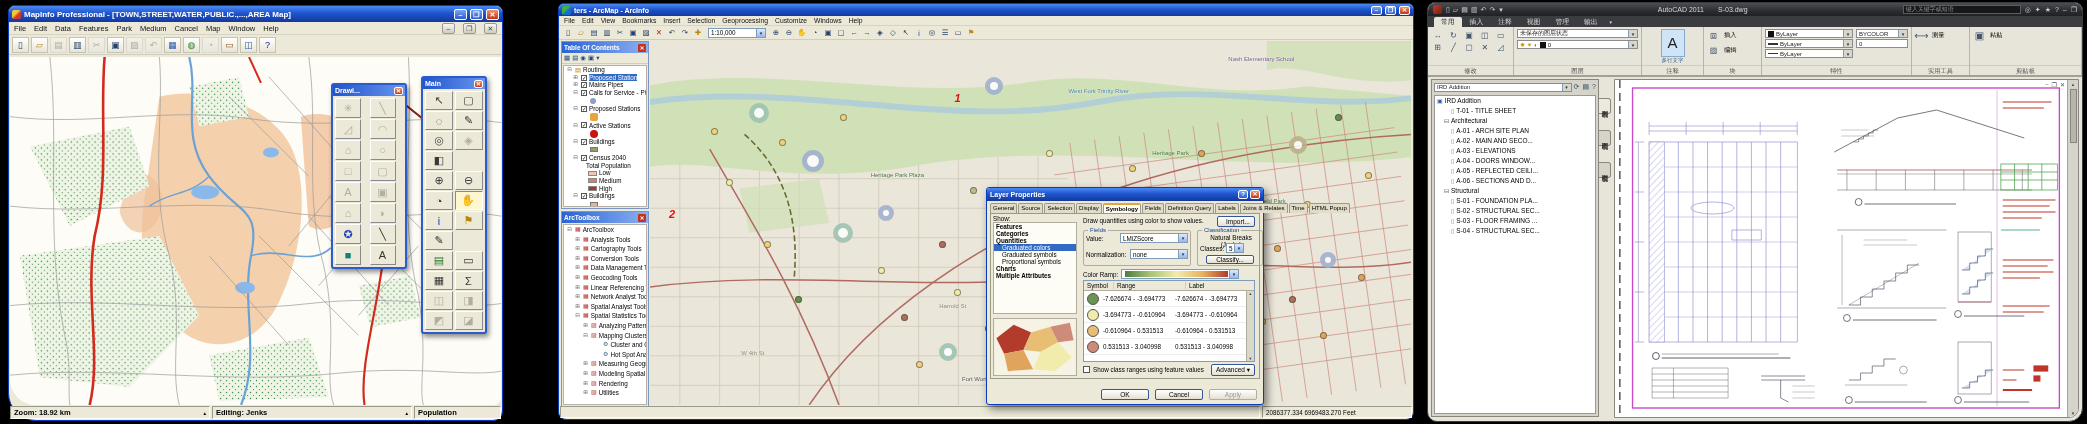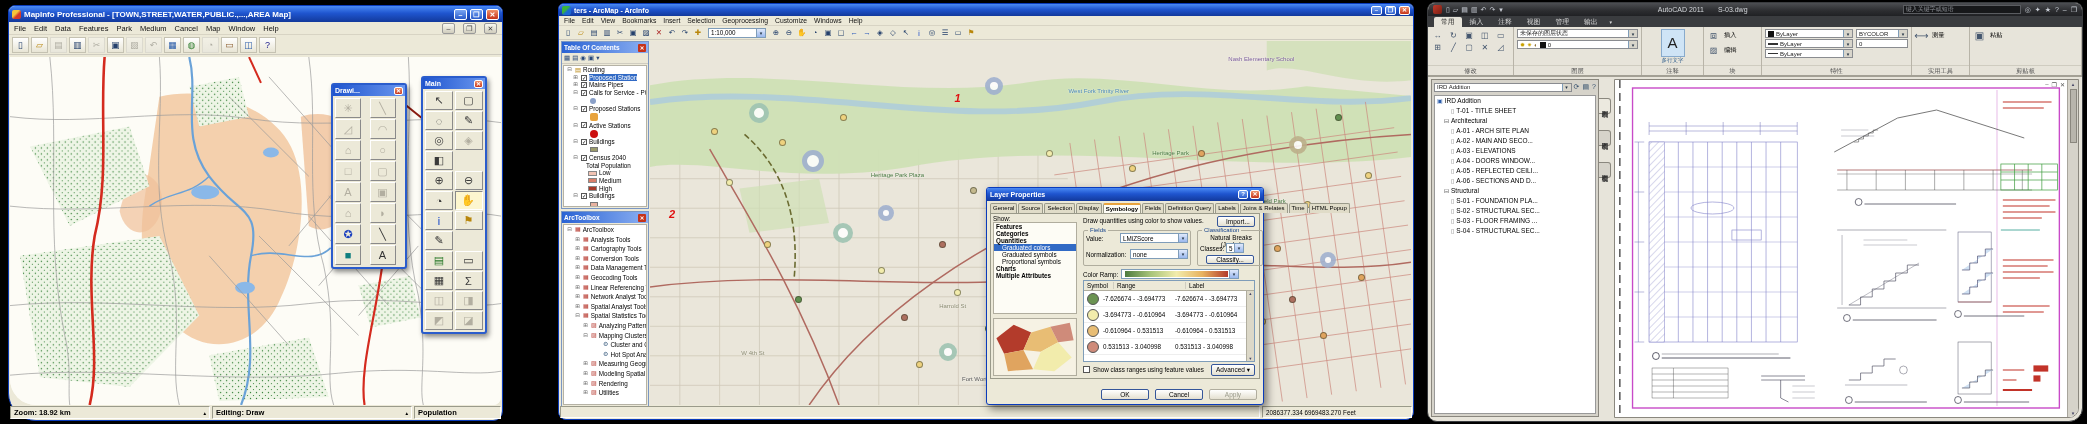--- a/index.html
+++ b/index.html
@@ -236,21 +236,21 @@
           <span class="tool dis" style="width:28px;height:19px">◪</span>
         </div>
     </div>
 
     <div class="sbar" style="height:13px;font-size:7.5px">
       <div class="spane" style="width:200px">
         <span>Zoom: 18.92 km</span>
         <span style="font-size:5px">▴</span>
       </div>
       <div class="spane" style="width:200px">
-        <span>Editing: Draw</span>
+        <span>Editing: Jenks</span>
         <span style="font-size:5px">▴</span>
       </div>
       <div class="spane" style="flex:1">
         <span>Population</span>
       </div>
     </div>
   </div>
 
   <div class="win" style="left:558px;top:3px;width:856px;height:417px;border-radius:6px 6px 8px 8px;">
     <div class="xp-title" style="height:12px;border-radius:5px 5px 0 0;font-size:7px;">

